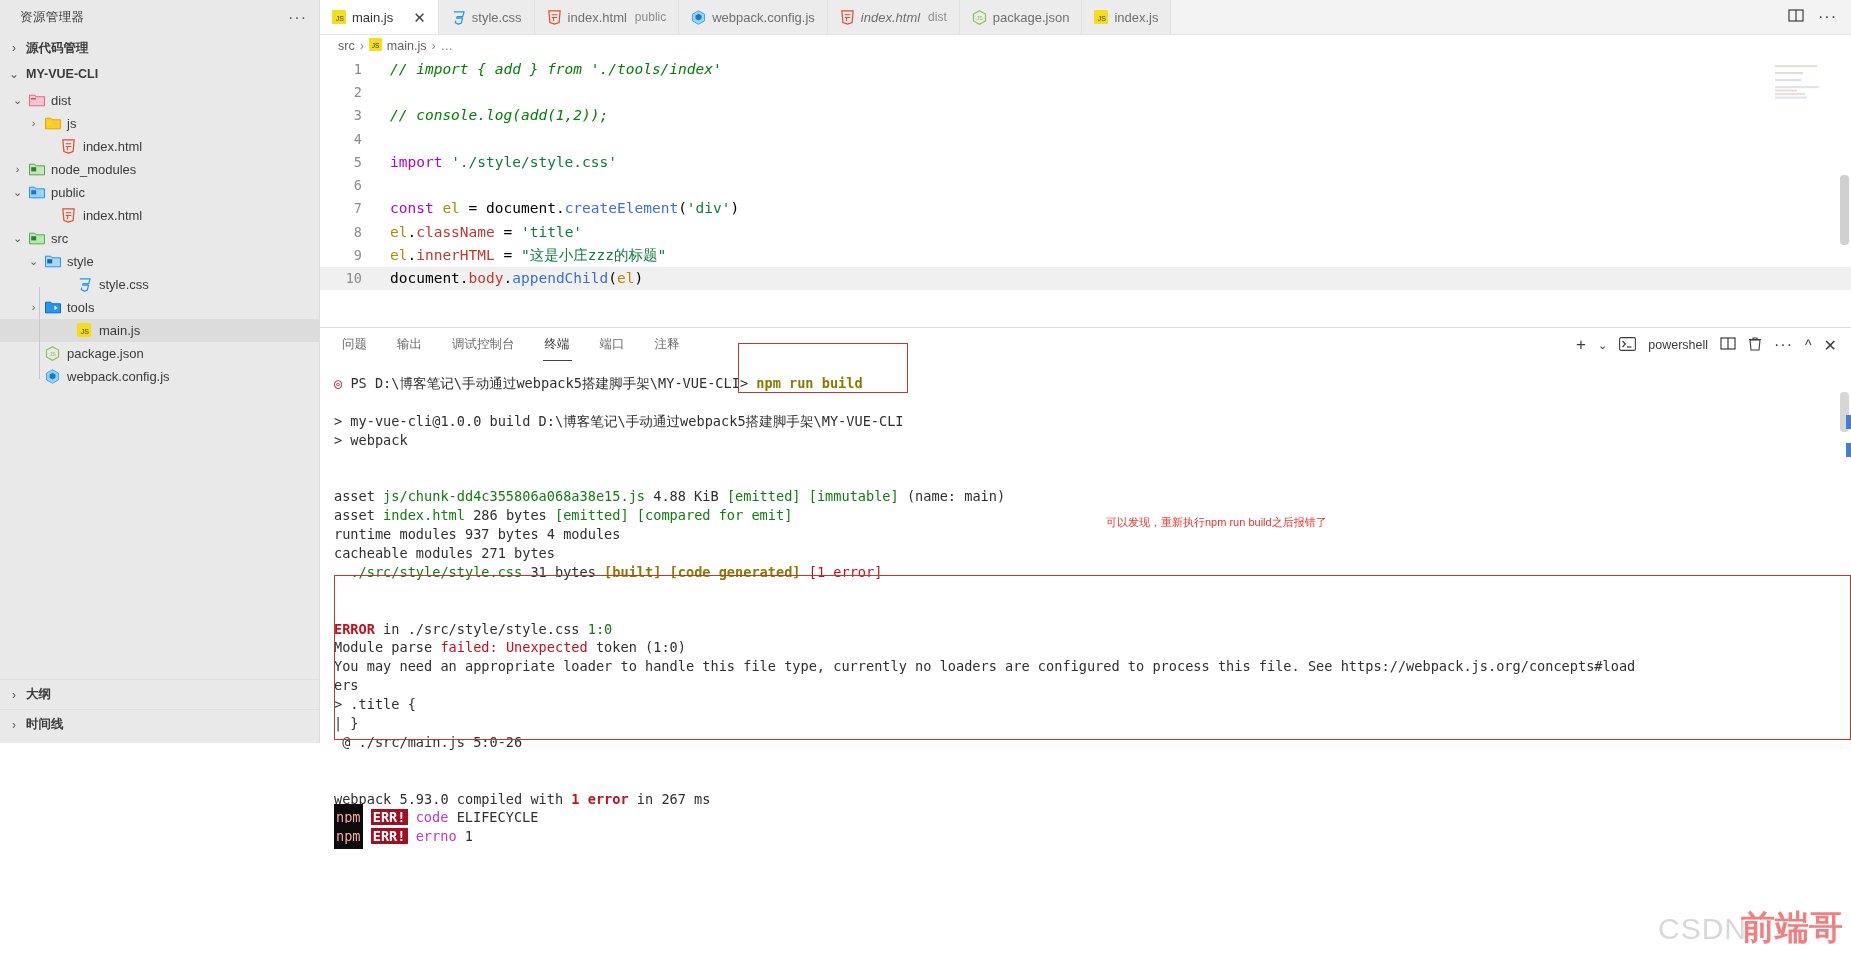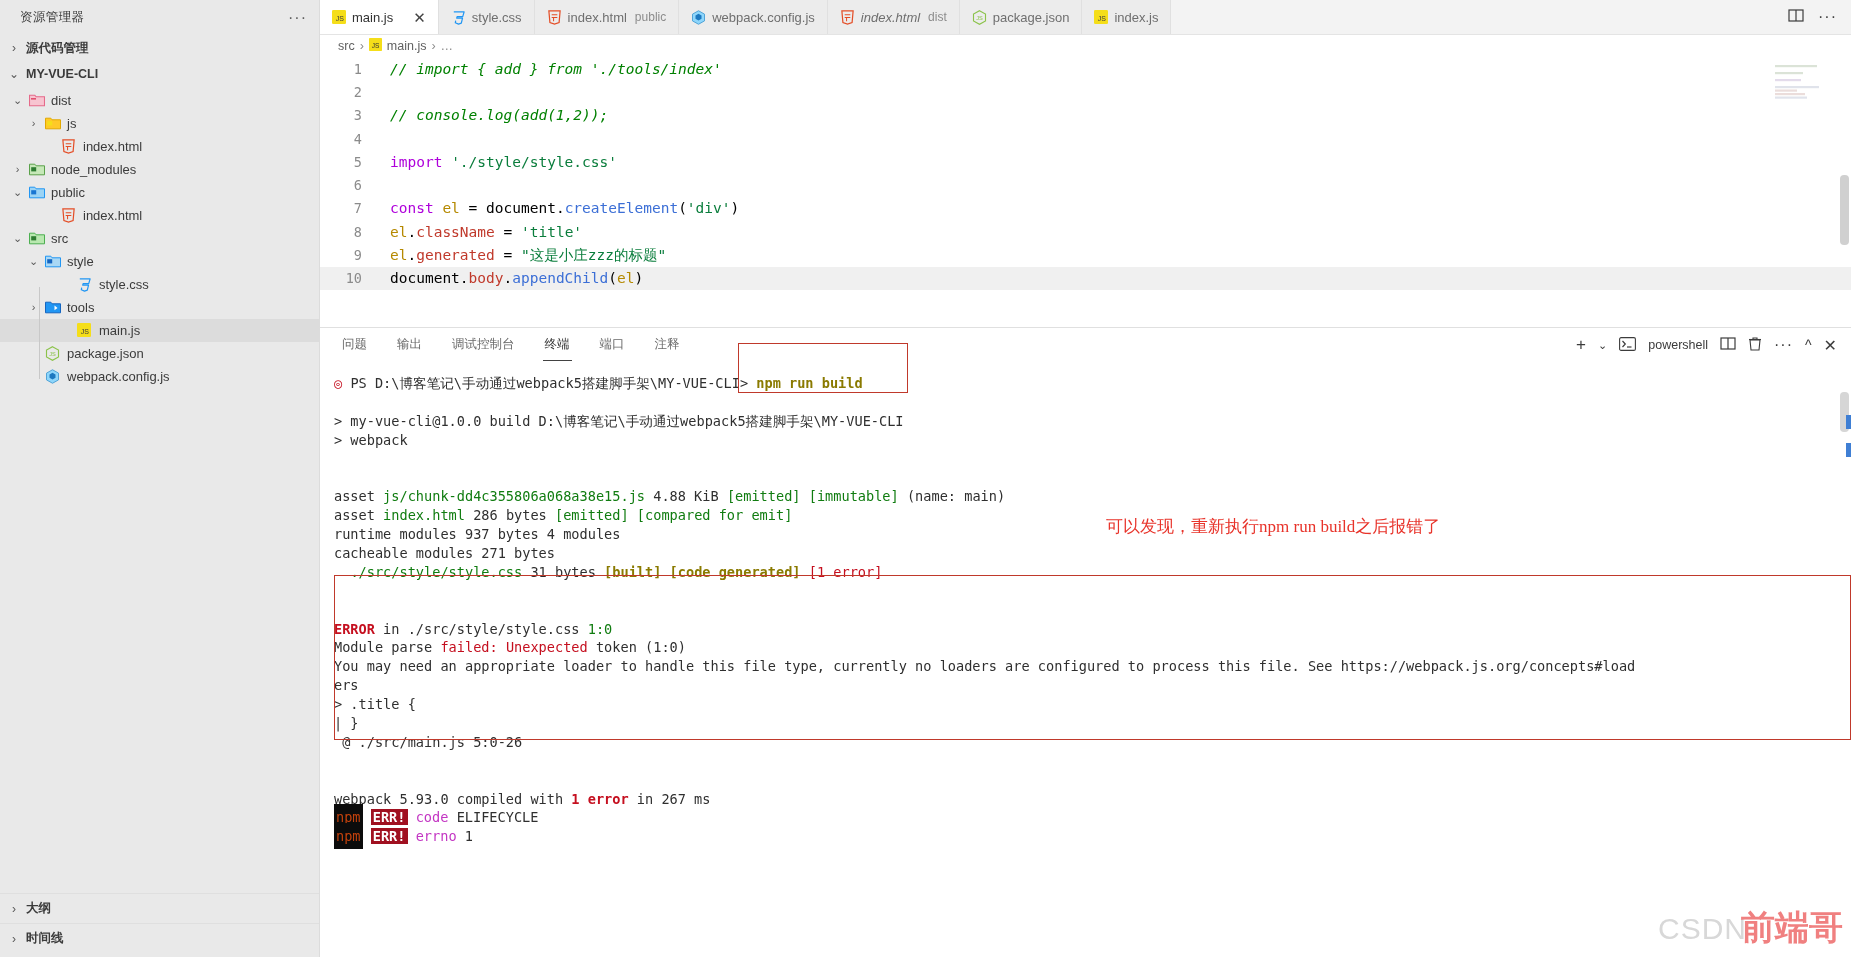--- a/index.html
+++ b/index.html
@@ -6,21 +6,21 @@
   html, body {
     width: 1851px; height: 957px;
     background: #ffffff;
     font-family: "Liberation Sans", "DejaVu Sans", sans-serif;
     overflow: hidden;
   }
   .app { position: relative; width: 1851px; height: 957px; display: flex; }
 
   
   .sidebar {
-    width: 320px; height: 957px;
+    width: 320px; height: 743px;
     background: #e9e9e9;
     border-right: 1px solid #dcdcdc;
     display: flex; flex-direction: column;
     flex: 0 0 320px;
     position: relative;
   }
   .sidebar-title {
     height: 35px; display: flex; align-items: center;
     padding: 0 12px 0 20px; color: #3b3b3b; font-size: 12.5px;
     letter-spacing: .4px;
@@ -94,31 +94,31 @@
   .panel-body { position:relative; flex:1 1 auto; overflow:hidden;
     font-family:"DejaVu Sans Mono","Liberation Mono",monospace; font-size:13.6px; color:#2f2f2f;
     padding: 12px 0 0 14px; line-height:18.9px;}
   .tline { white-space: pre; height: 18.9px; }
   .sp { height: 18.9px; }
   .t-green { color:#107c10; font-weight:normal;}
   .t-olive { color:#8a7a00; font-weight:bold;}
   .t-red { color:#c50f1f; font-weight:bold;}
   .t-redn { color:#c50f1f; }
   .t-magenta { color:#c335c3; }
-  .npm-tag { background:#0c0c0c; color:#c2410c; padding:5px 2px;}
+  .npm-tag { background:#0c0c0c; color:#fca5a5; padding:5px 2px;}
   .err-tag { background:#a01020; color:#ffffff; font-weight:bold; padding:0 2px;}
   .prompt-dot { color:#c50f1f; }
 
   .red-box-cmd {
     position:absolute; border: 1.6px solid #c0392b; background: transparent;
   }
   .red-box-err {
     position:absolute; border: 1.6px solid #c0392b; background: transparent;
   }
-  .annot { position:absolute; color:#e8332a; font-size:17px; font-family:Liberation Serif, serif; white-space:nowrap;}
+  .annot { position:absolute; color:#e8332a; font-size:11px; font-family:Liberation Sans, sans-serif; white-space:nowrap;}
   .watermark { position:absolute; right: 8px; bottom: 6px; display:flex; align-items:baseline; }
   .wm-csdn { font-size: 30px; color:#d8d8d8; letter-spacing:1px; font-family:"Liberation Sans",sans-serif;}
   .wm-cn { font-size: 34px; color:#f08080; font-weight:bold; margin-left:-6px;}
   .panel-scroll { position:absolute; right:2px; top:30px; width:9px; height:40px; background:#d6d6d6; border-radius:4px;}
   .right-edge-mark { position:absolute; right:0; width:5px; height:14px; background:#3f7fd4;}
 </style>
 </head>
 <body>
 
 <div class="app">
@@ -418,21 +418,21 @@
           <div class="code-line">
             <span class="ln">7</span>
             <span class="ctext"><span class="c-kw">const</span> <span class="c-var">el</span> = document.<span class="c-fn">createElement</span>(<span class="c-str">'div'</span>)</span>
           </div>
           <div class="code-line">
             <span class="ln">8</span>
             <span class="ctext"><span class="c-var">el</span>.<span class="c-prop">className</span> = <span class="c-str">'title'</span></span>
           </div>
           <div class="code-line">
             <span class="ln">9</span>
-            <span class="ctext"><span class="c-var">el</span>.<span class="c-prop">generated</span> = <span class="c-str">"这是小庄zzz的标题"</span></span>
+            <span class="ctext"><span class="c-var">el</span>.<span class="c-prop">innerHTML</span> = <span class="c-str">"这是小庄zzz的标题"</span></span>
           </div>
           <div class="code-line cur">
             <span class="ln">10</span>
             <span class="ctext">document.<span class="c-prop">body</span>.<span class="c-fn">appendChild</span>(<span class="c-var">el</span>)</span>
           </div>
         </div>
       <div class="minimap">
         <svg width="62" height="34" viewBox="0 0 62 34">
           <rect x="0" y="0" width="42" height="2.2" fill="#b9c9b0"></rect>
           <rect x="0" y="7" width="28" height="2.2" fill="#b9c9b0"></rect>

